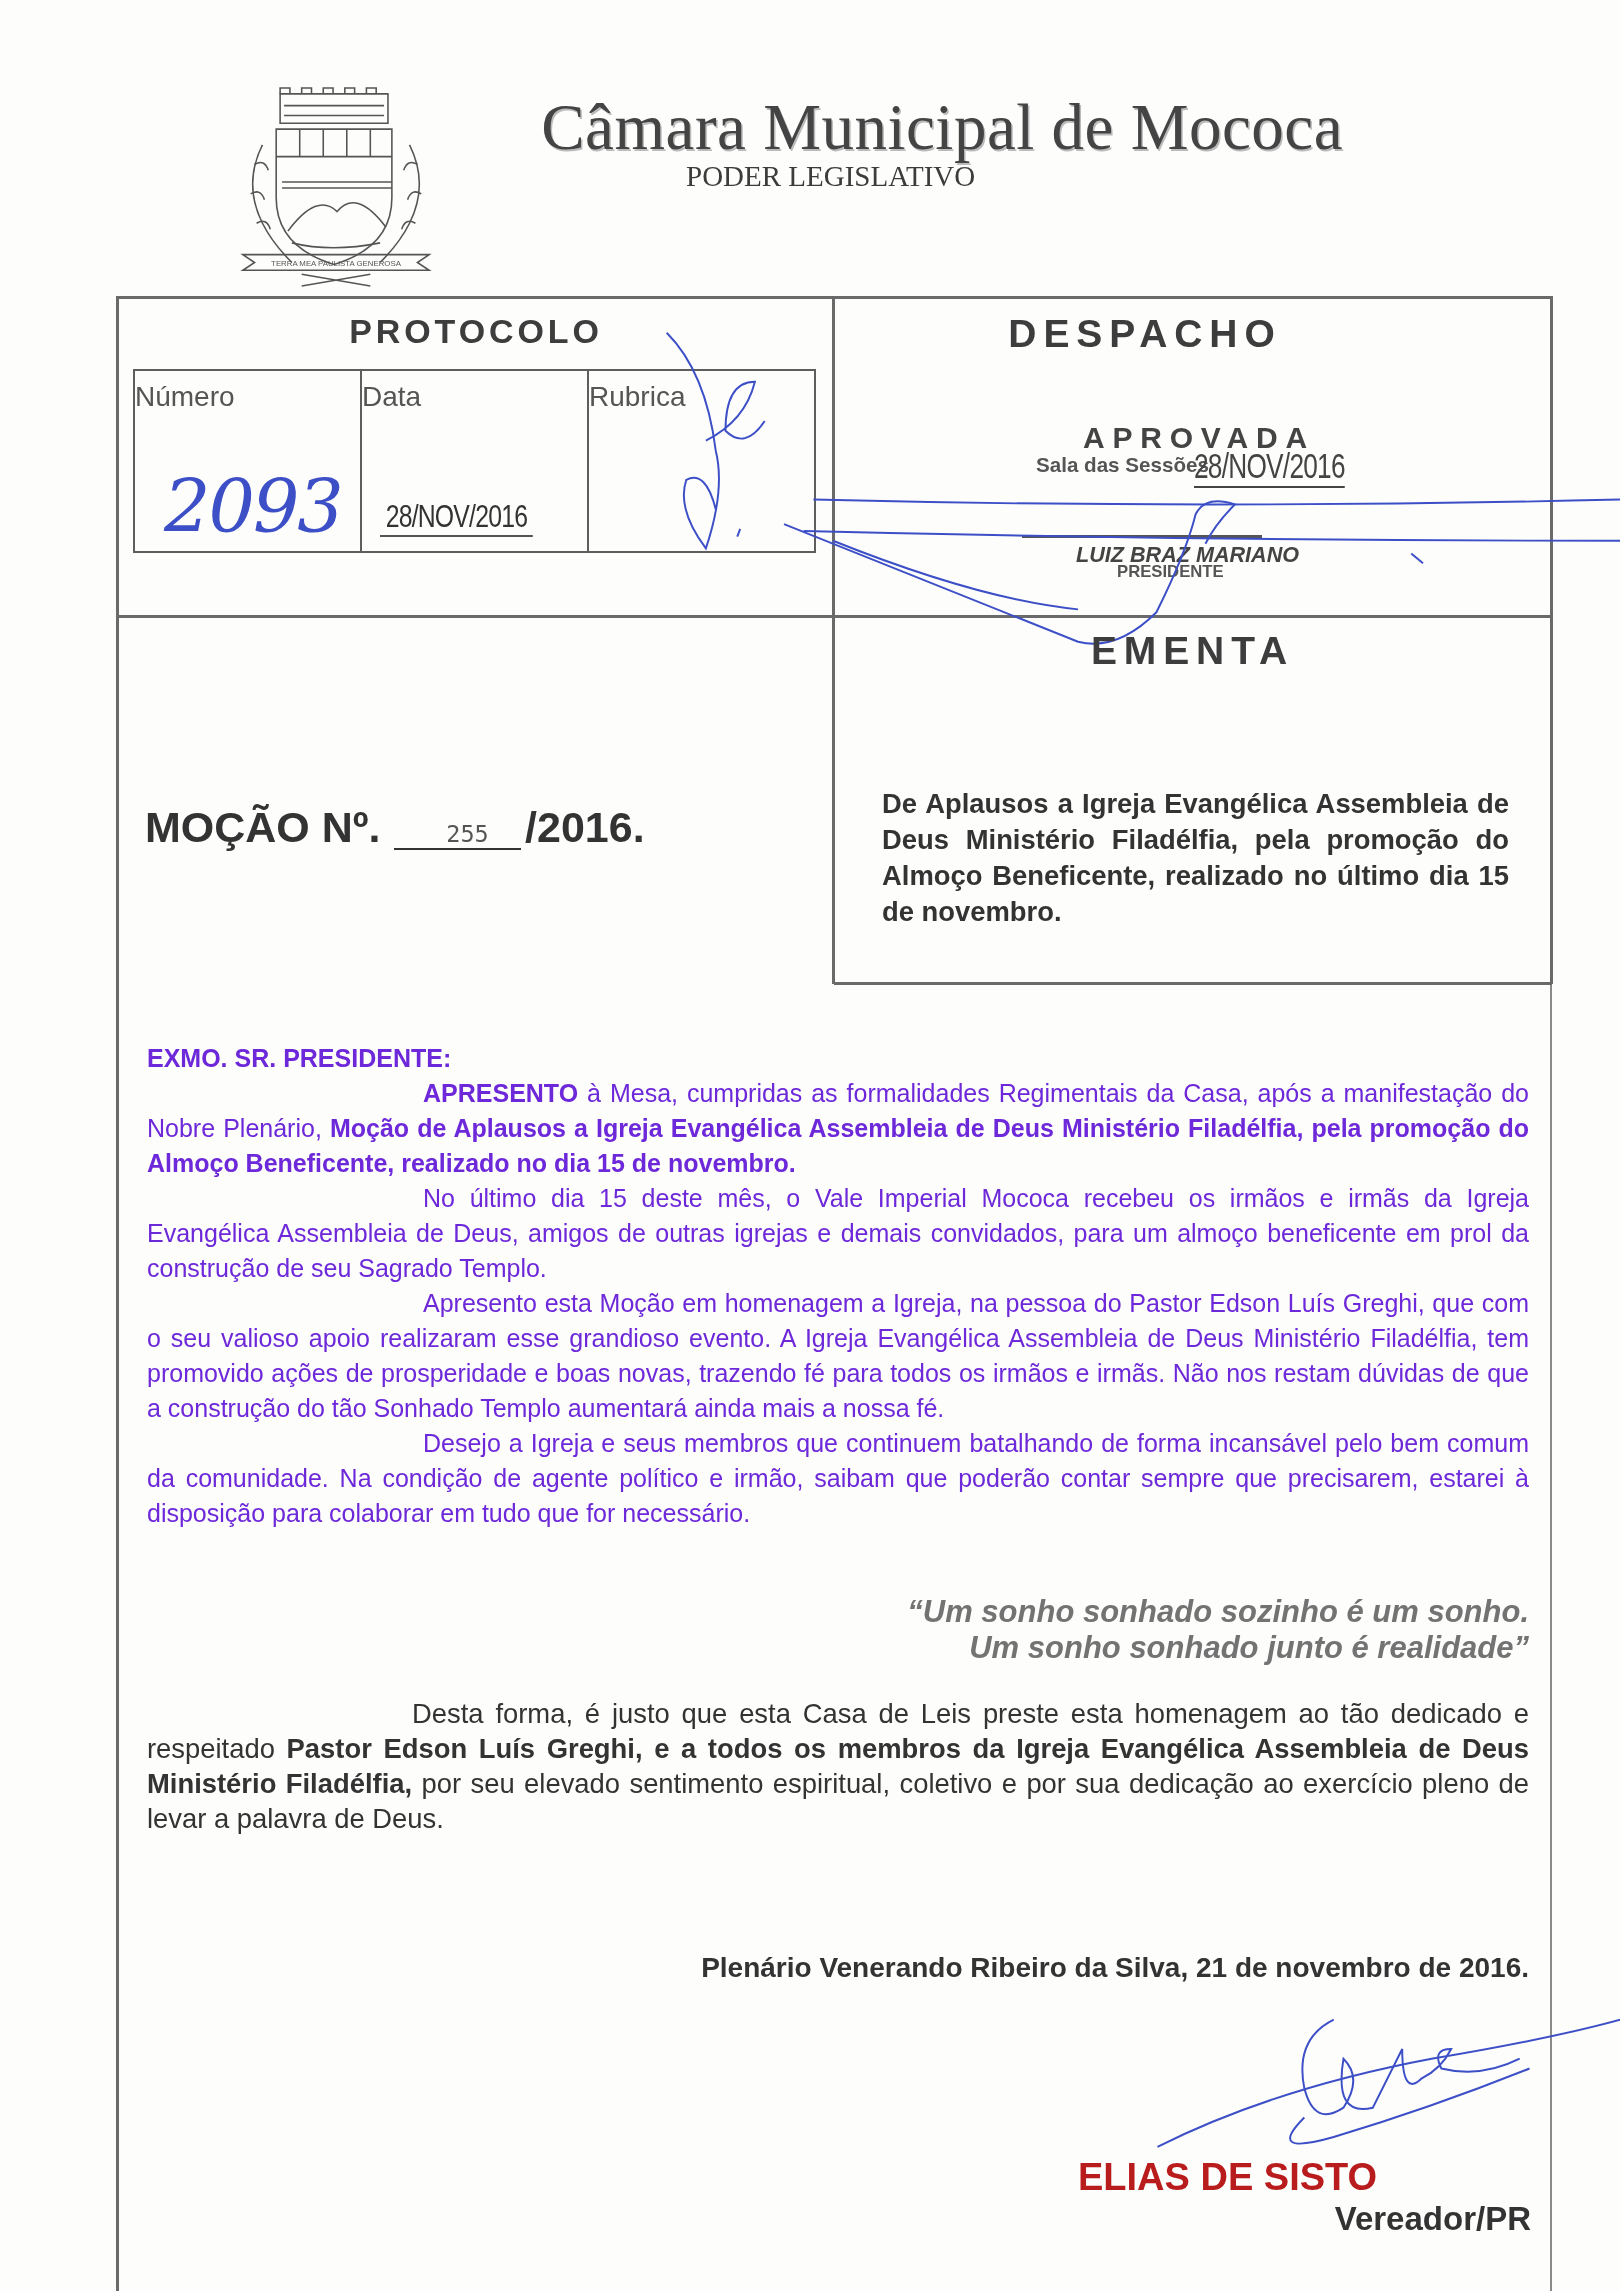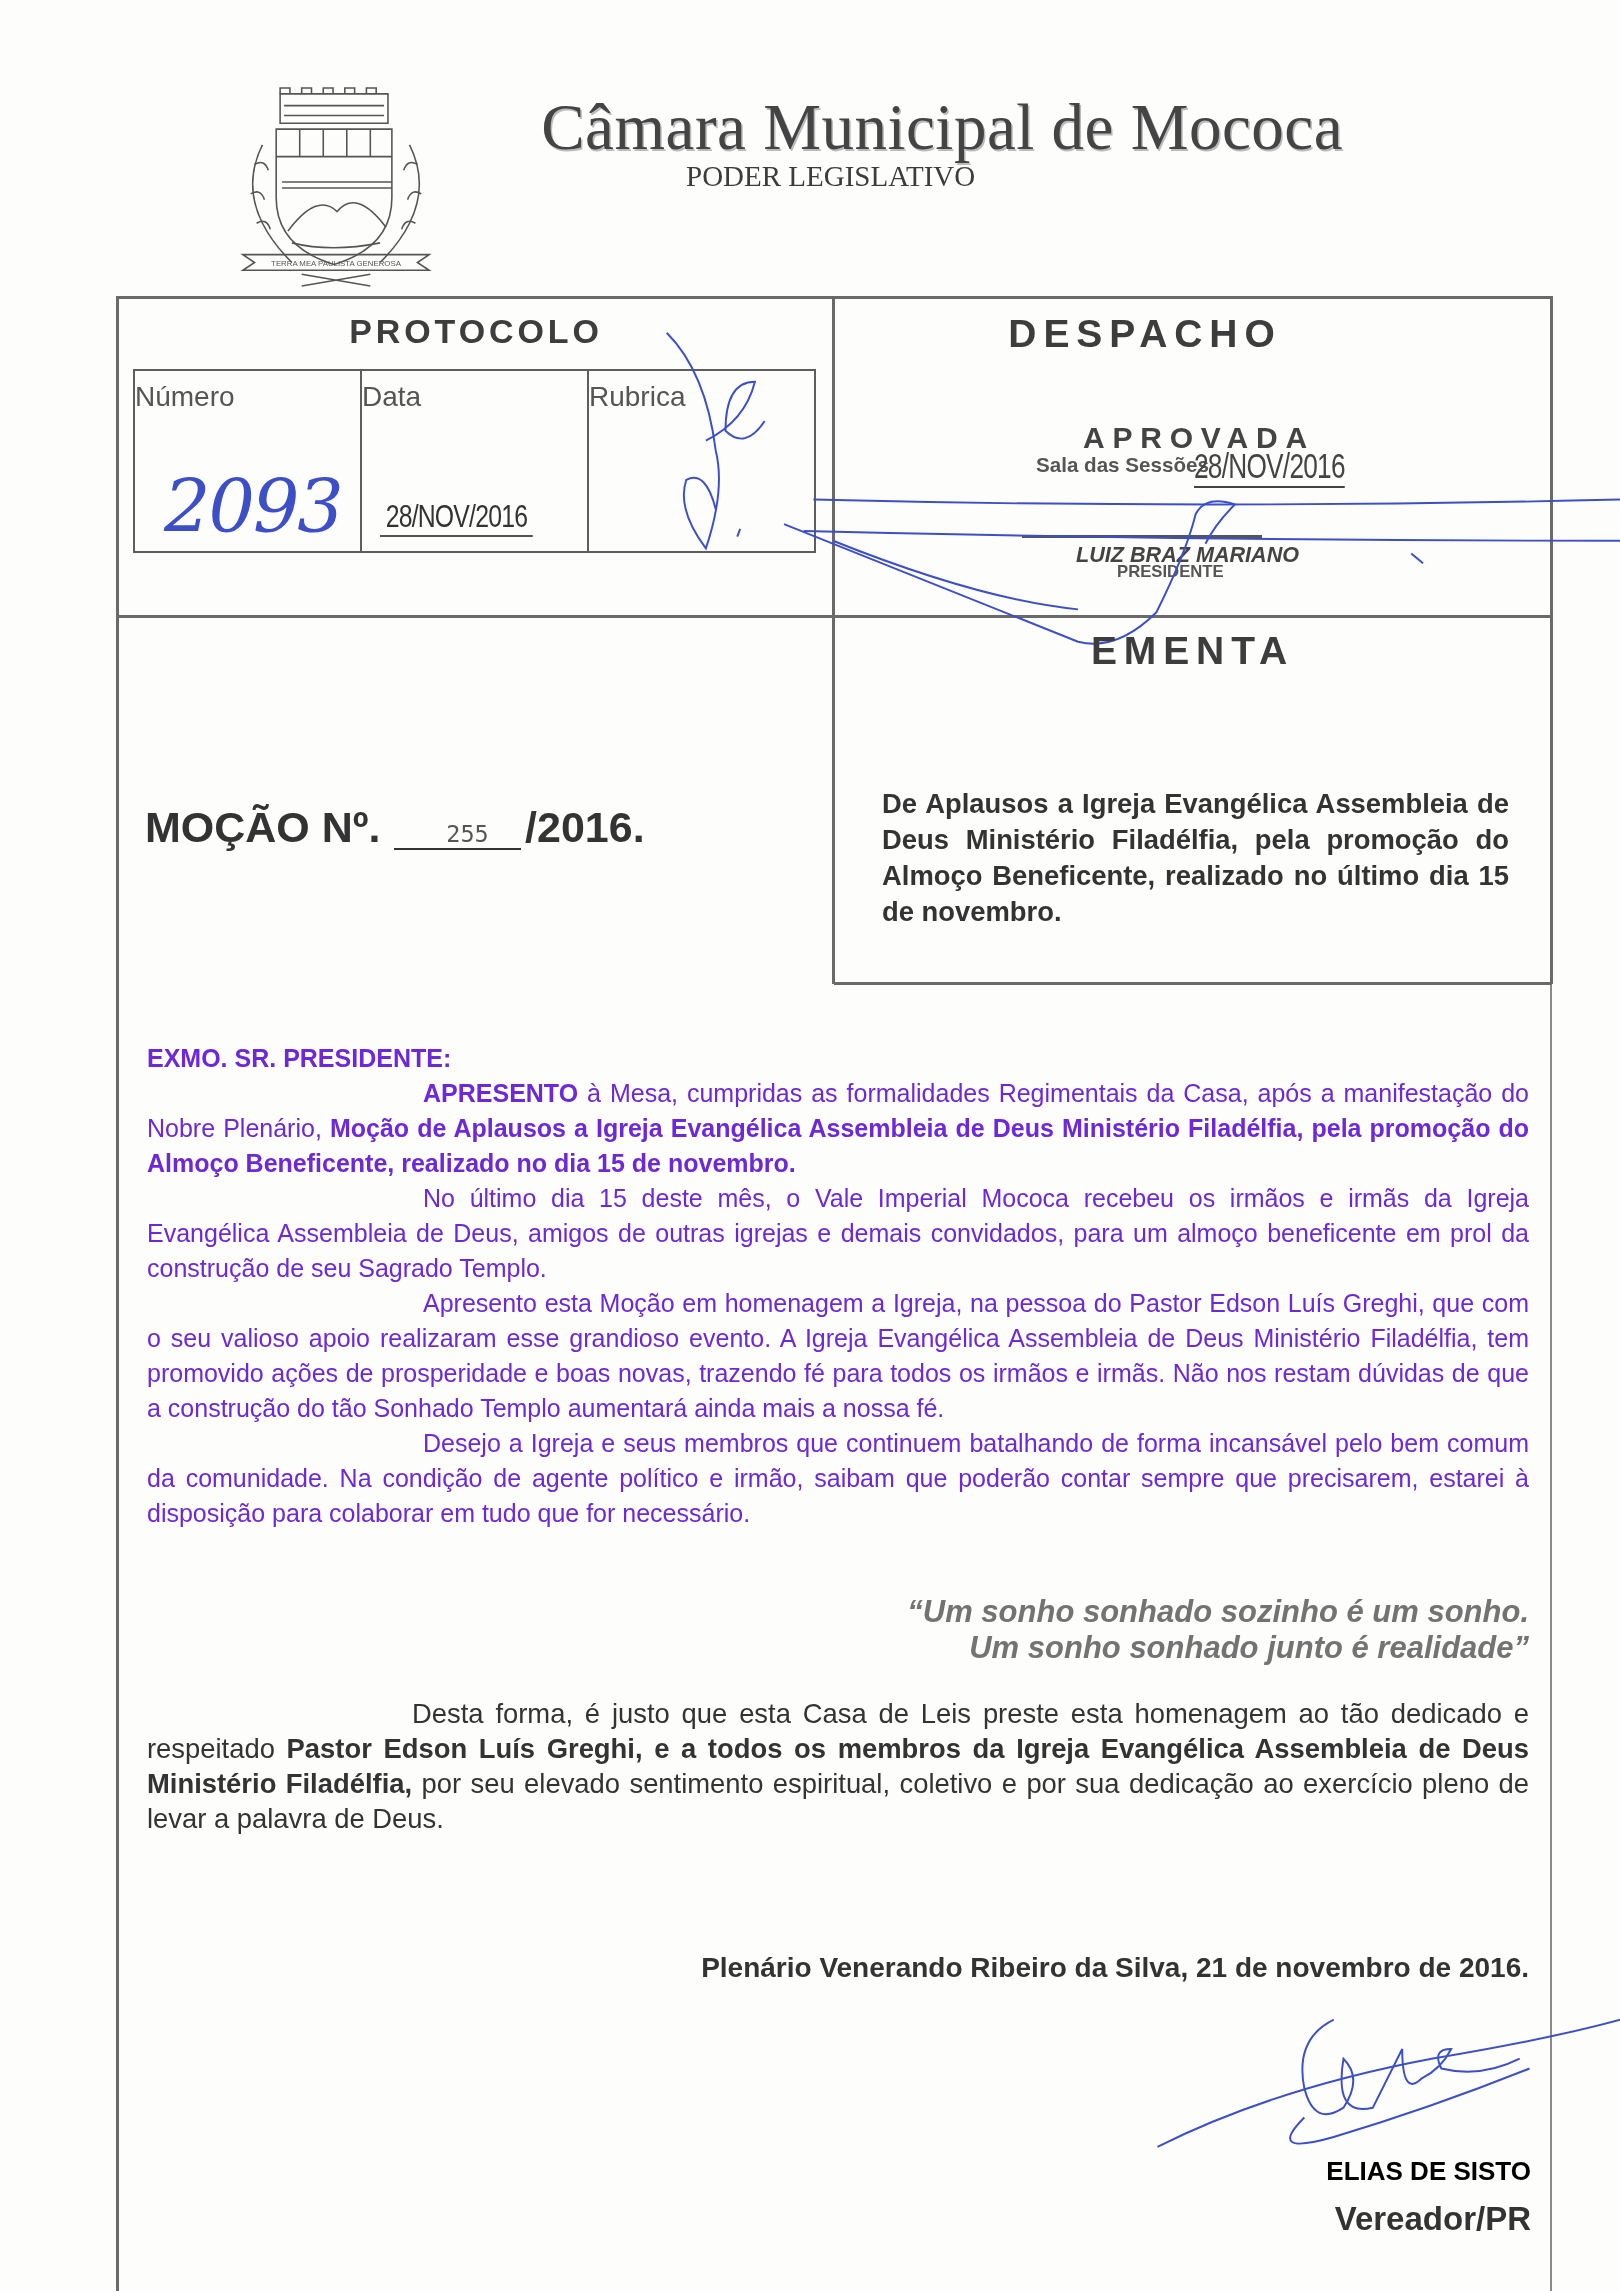--- a/index.html
+++ b/index.html
@@ -48,21 +48,21 @@
   .ementa-text { left:882px; top:786px; width:627px; font-size:27.4px; font-weight:bold; line-height:36px; text-align:justify; text-align-last:left; color:#333; }
   
   .body { left:147px; top:1041px; width:1382px; font-size:25px; line-height:35px; color:#6d28d9; }
   .body p { margin:0; text-align:justify; }
   .body .indent { text-indent:276px; }
   .salute { font-weight:bold; }
   .quote { left:686px; top:1594px; width:843px; text-align:right; font-size:31px; font-weight:bold; font-style:italic; line-height:36px; color:#737373; }
   .body2 { left:147px; top:1696px; width:1382px; font-size:27.4px; line-height:35px; color:#333; }
   .body2 p { margin:0; text-align:justify; text-indent:265px; }
   .closing { left:603px; top:1952px; width:926px; text-align:right; font-size:28px; font-weight:bold; color:#333; white-space:nowrap; }
-  .signer { left:1078px; top:2156px; width:453px; text-align:right; font-size:26px; font-weight:bold; color:#000000; }
+  .signer { left:1078px; top:2156px; width:453px; text-align:left; font-size:38px; font-weight:bold; color:#b91c1c; }
   .role { left:1078px; top:2200px; width:453px; text-align:right; font-size:33px; font-weight:bold; color:#333; }
   svg.ink { position:absolute; overflow:visible; pointer-events:none; }
 </style>
 </head>
 <body>
 
 <svg class="abs crest" viewBox="0 0 210 205">
   <g fill="none" stroke="#555" stroke-width="1.6">
     <path d="M48 8 h110 v30 h-110z"></path>
     <path d="M48 8 v-6 h10 v6 M70 8 v-6 h10 v6 M92 8 v-6 h10 v6 M114 8 v-6 h10 v6 M136 8 v-6 h10 v6"></path>

